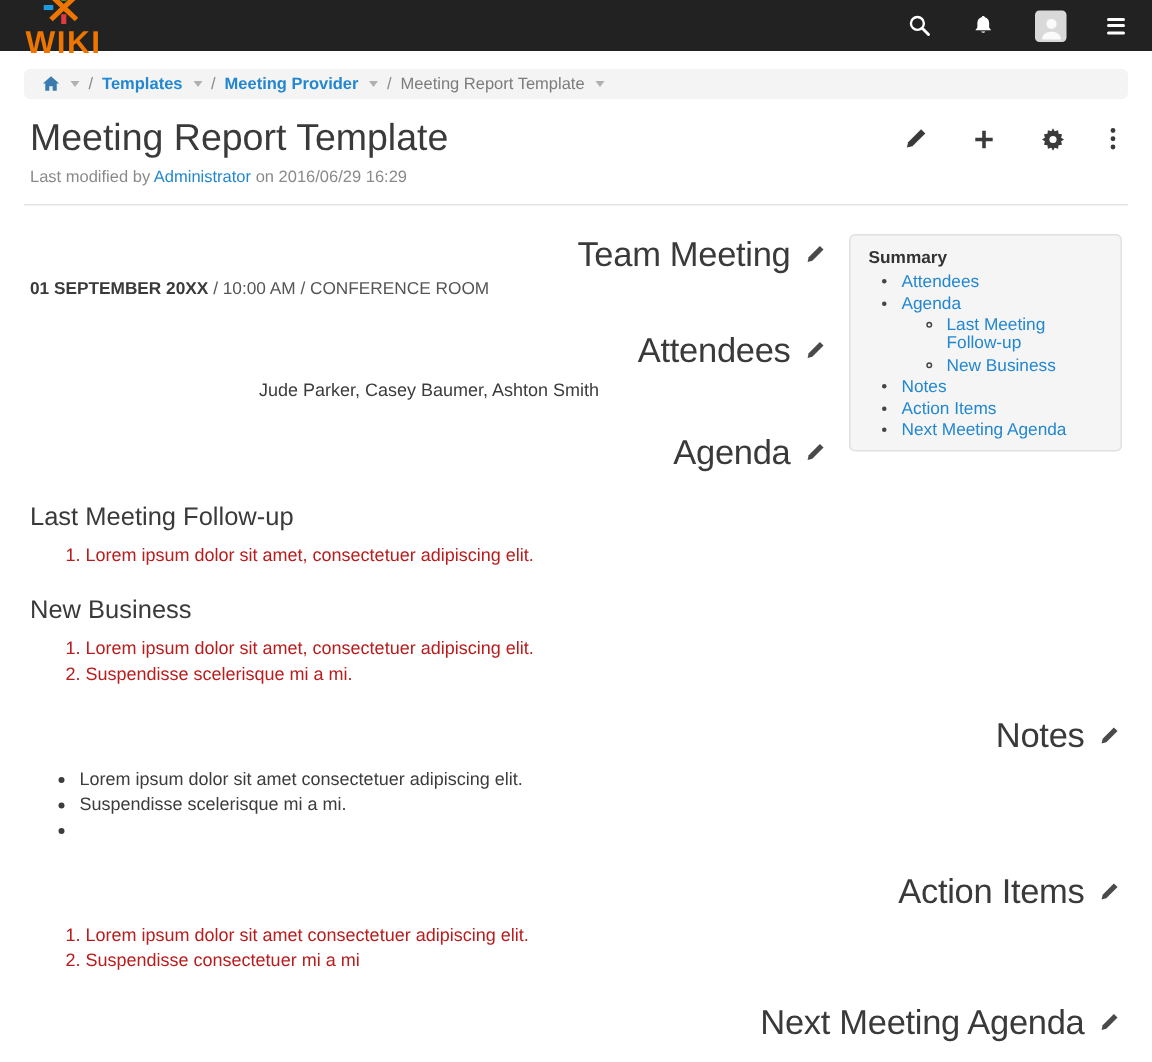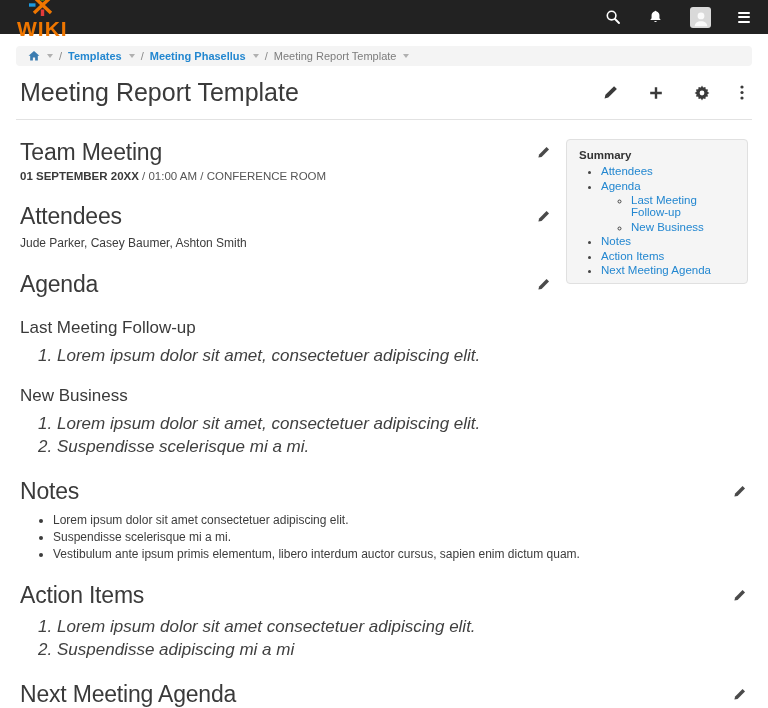--- a/index.html
+++ b/index.html
@@ -44,29 +44,29 @@
   hr.rule{border:none;border-top:1px solid #e2e2e2;margin:12px 16px 0;}
   
   .main{padding:6px 20px 0;flex:none;}
   .summary-panel{float:right;width:182px;background:var(--panel-bg);border:1px solid #e0e0e0;
     border-radius:4px;padding:9px 10px 4px 12px;margin:13px 0 10px 14px;font-size:11.5px;}
   .summary-title{font-weight:bold;color:#333;}
   .summary-panel ul{margin:4px 0 0;padding-left:22px;color:#444;}
   .summary-panel ul ul{list-style:circle;padding-left:30px;margin:2px 0 0;}
   .summary-panel li{margin:2.5px 0;}
   .summary-panel a{color:var(--accent-blue);text-decoration:none;}
-  .h-row{display:flex;justify-content:space-between;align-items:center;overflow:hidden;margin-top:21px;gap:48px;}
+  .h-row{display:flex;justify-content:flex-end;align-items:center;overflow:hidden;margin-top:21px;}
   .h-row.first{margin-top:13px;}
   .h-row h2{font-size:23px;font-weight:400;color:#3a3a3a;margin:0;letter-spacing:-0.2px;}
   h3.subhead{font-size:17px;font-weight:400;color:#3a3a3a;margin:20px 0 0;}
   .pencil{flex:none;cursor:pointer;margin-left:10px;margin-right:2px;display:flex;}
   .meta-line{font-size:11.5px;color:#3a3a3a;margin:4px 0 0;}
   .meta-line .sep{color:#555;}
-  p.body-text{font-size:12px;color:#3c3c3c;margin:6px 0 0;}
-  ol.body-list{margin:8px 0 0;padding-left:37px;font-size:17px;color:#404040;font-style:italic;}
+  p.body-text{font-size:12px;color:#3c3c3c;margin:6px 0 0;text-align:center;}
+  ol.body-list{margin:8px 0 0;padding-left:37px;font-size:12px;color:#b91c1c;}
   ul.body-list{margin:8px 0 0;padding-left:33px;font-size:12px;color:#3c3c3c;list-style:disc;}
   .body-list li{margin:3px 0;}
   ul.body-list ul{list-style:circle;padding-left:37px;margin:3px 0 0;}
 </style>
 </head>
 <body>
 
 <div class="navbar">
   <div class="logo">
     <span style="display:flex;">
@@ -110,21 +110,21 @@
   <span class="nav-icon">
     <svg width="12" height="12" viewBox="0 0 16 16">
       <path d="M8 1.2 L.8 7.6 h2.1 V14 h3.6 v-4.1 h3 V14 h3.6 V7.6 h2.1 z" fill="#3b7cb0"></path>
     </svg>
   </span>
     <span class="caret"></span>
   <span>/</span>
   <a href="#">Templates</a>
     <span class="caret"></span>
   <span>/</span>
-  <a href="#">Meeting Phasellus</a>
+  <a href="#">Meeting Provider</a>
     <span class="caret"></span>
   <span>/</span>
   <span class="crumb-current">Meeting Report Template</span>
     <span class="caret"></span>
 </div>
 
 <div class="page-header">
   <div class="title-row">
     <h1 class="doc-title">Meeting Report Template</h1>
     <div class="title-actions">
@@ -145,20 +145,25 @@
         </svg>
       </span>
       <span class="act">
         <svg width="4" height="15" viewBox="0 0 4 15">
           <circle cx="2" cy="2" r="1.6" fill="#3a3a3a"></circle>
           <circle cx="2" cy="7.5" r="1.6" fill="#3a3a3a"></circle>
           <circle cx="2" cy="13" r="1.6" fill="#3a3a3a"></circle>
         </svg>
       </span>
     </div>
+  </div>
+  <div class="byline">
+    <span>Last modified by</span>
+    <a href="#">Administrator</a>
+    <span>on 2016/06/29 16:29</span>
   </div>
 </div>
 <hr class="rule">
 
 <div class="main">
 
   <div class="summary-panel">
     <div class="summary-title">Summary</div>
     <ul>
       <li><a href="#">Attendees</a></li>
@@ -176,21 +181,21 @@
 
   <div class="h-row first">
     <h2>Team Meeting</h2>
     <span class="pencil">
       <svg width="13" height="13" viewBox="0 0 16 16">
           <path d="M11.8 1.2l3 3L5.6 13.4l-3.9.9.9-3.9z" fill="#4a4a4a"></path>
         </svg>
     </span>
   </div>
   <p class="meta-line">
-    <strong>01 SEPTEMBER 20XX</strong><span class="sep"> / 01:00 AM / CONFERENCE ROOM</span>
+    <strong>01 SEPTEMBER 20XX</strong><span class="sep"> / 10:00 AM / CONFERENCE ROOM</span>
   </p>
 
   <div class="h-row">
     <h2>Attendees</h2>
     <span class="pencil">
       <svg width="13" height="13" viewBox="0 0 16 16">
           <path d="M11.8 1.2l3 3L5.6 13.4l-3.9.9.9-3.9z" fill="#4a4a4a"></path>
         </svg>
     </span>
   </div>
@@ -220,35 +225,35 @@
     <h2>Notes</h2>
     <span class="pencil">
       <svg width="13" height="13" viewBox="0 0 16 16">
           <path d="M11.8 1.2l3 3L5.6 13.4l-3.9.9.9-3.9z" fill="#4a4a4a"></path>
         </svg>
     </span>
   </div>
   <ul class="body-list">
     <li>Lorem ipsum dolor sit amet consectetuer adipiscing elit.</li>
     <li>Suspendisse scelerisque mi a mi.</li>
-    <li><span>Vestibulum ante ipsum primis elementum, libero interdum auctor cursus, sapien enim dictum quam.</span>
+    <li>
     </li>
   </ul>
 
   <div class="h-row">
     <h2>Action Items</h2>
     <span class="pencil">
       <svg width="13" height="13" viewBox="0 0 16 16">
           <path d="M11.8 1.2l3 3L5.6 13.4l-3.9.9.9-3.9z" fill="#4a4a4a"></path>
         </svg>
     </span>
   </div>
   <ol class="body-list">
     <li>Lorem ipsum dolor sit amet consectetuer adipiscing elit.</li>
-    <li>Suspendisse adipiscing mi a mi</li>
+    <li>Suspendisse consectetuer mi a mi</li>
   </ol>
 
   <div class="h-row">
     <h2>Next Meeting Agenda</h2>
     <span class="pencil">
       <svg width="13" height="13" viewBox="0 0 16 16">
           <path d="M11.8 1.2l3 3L5.6 13.4l-3.9.9.9-3.9z" fill="#4a4a4a"></path>
         </svg>
     </span>
   </div>

